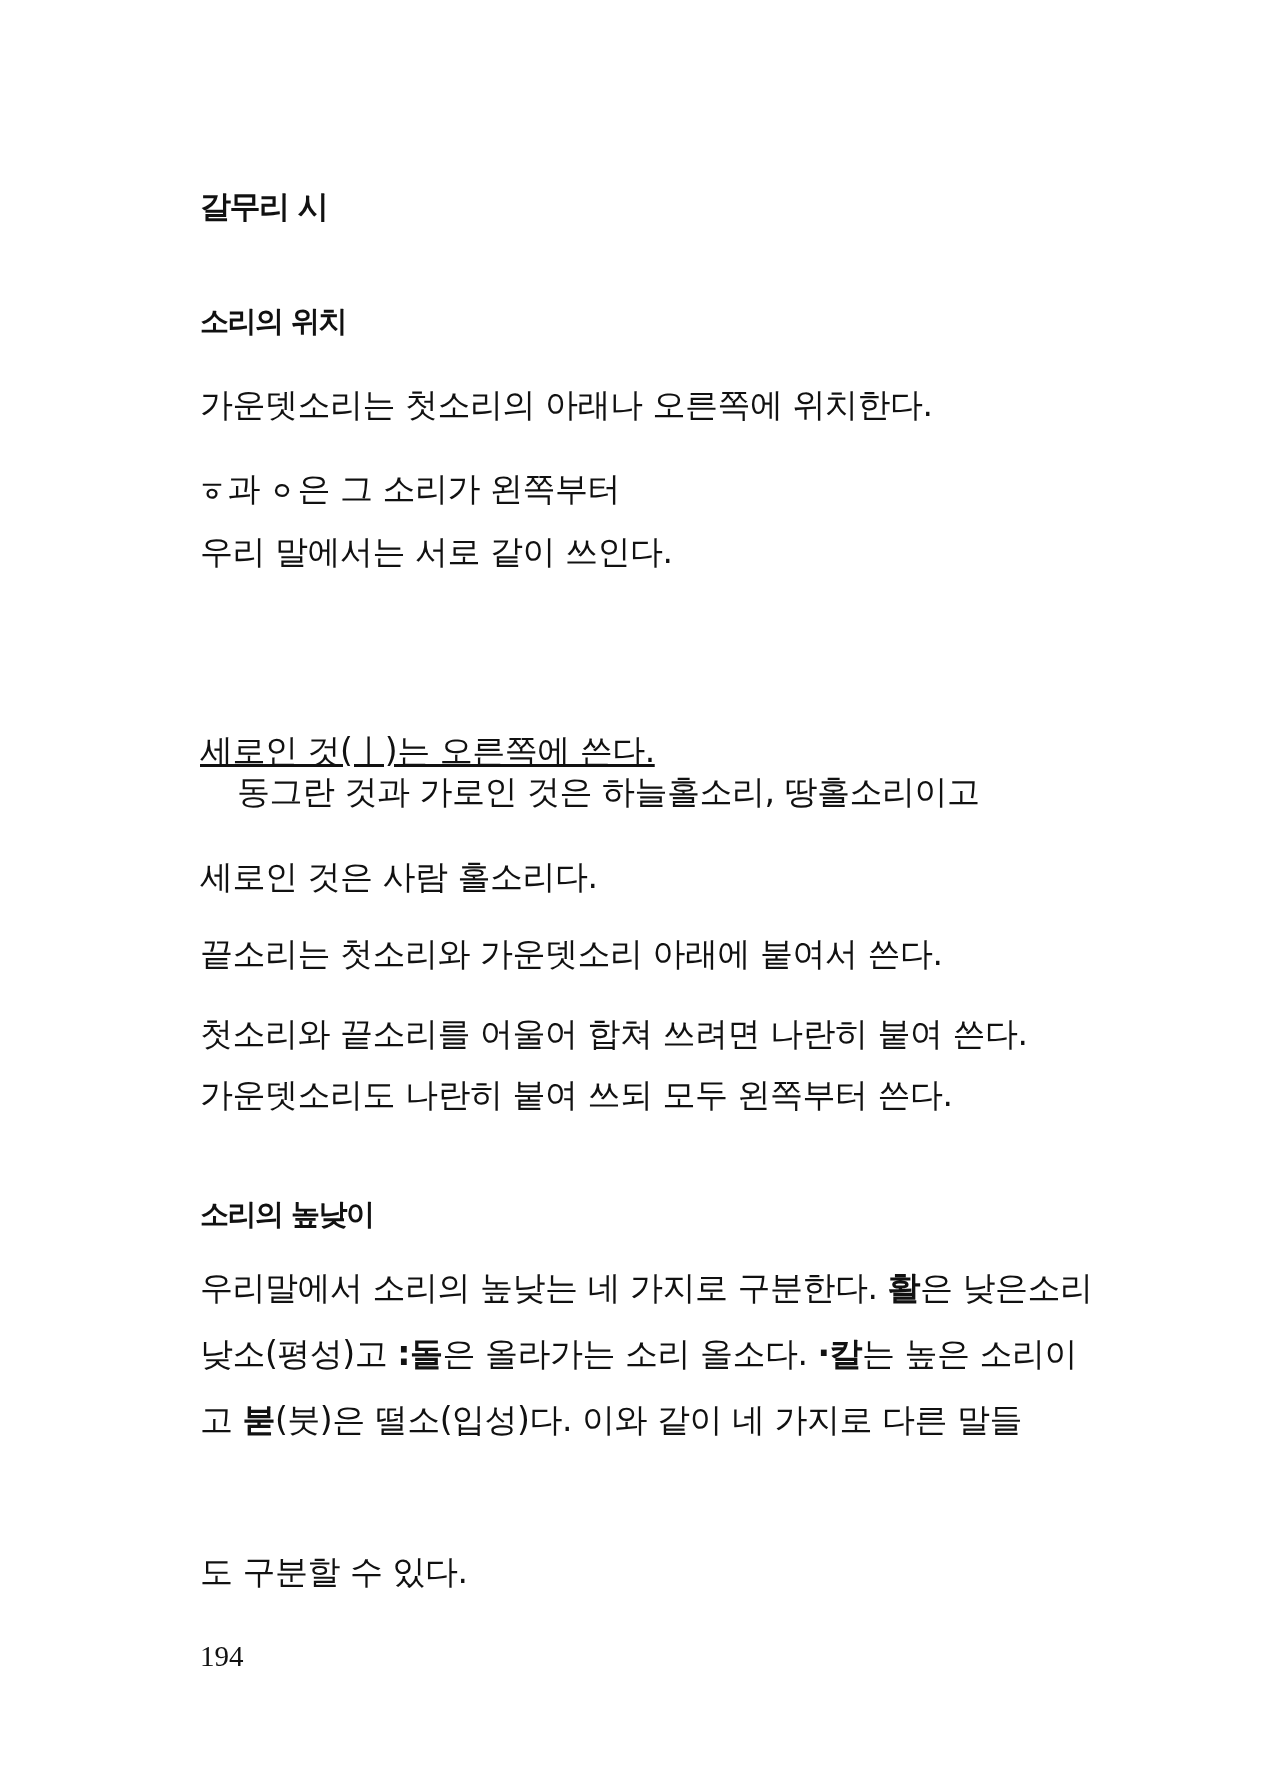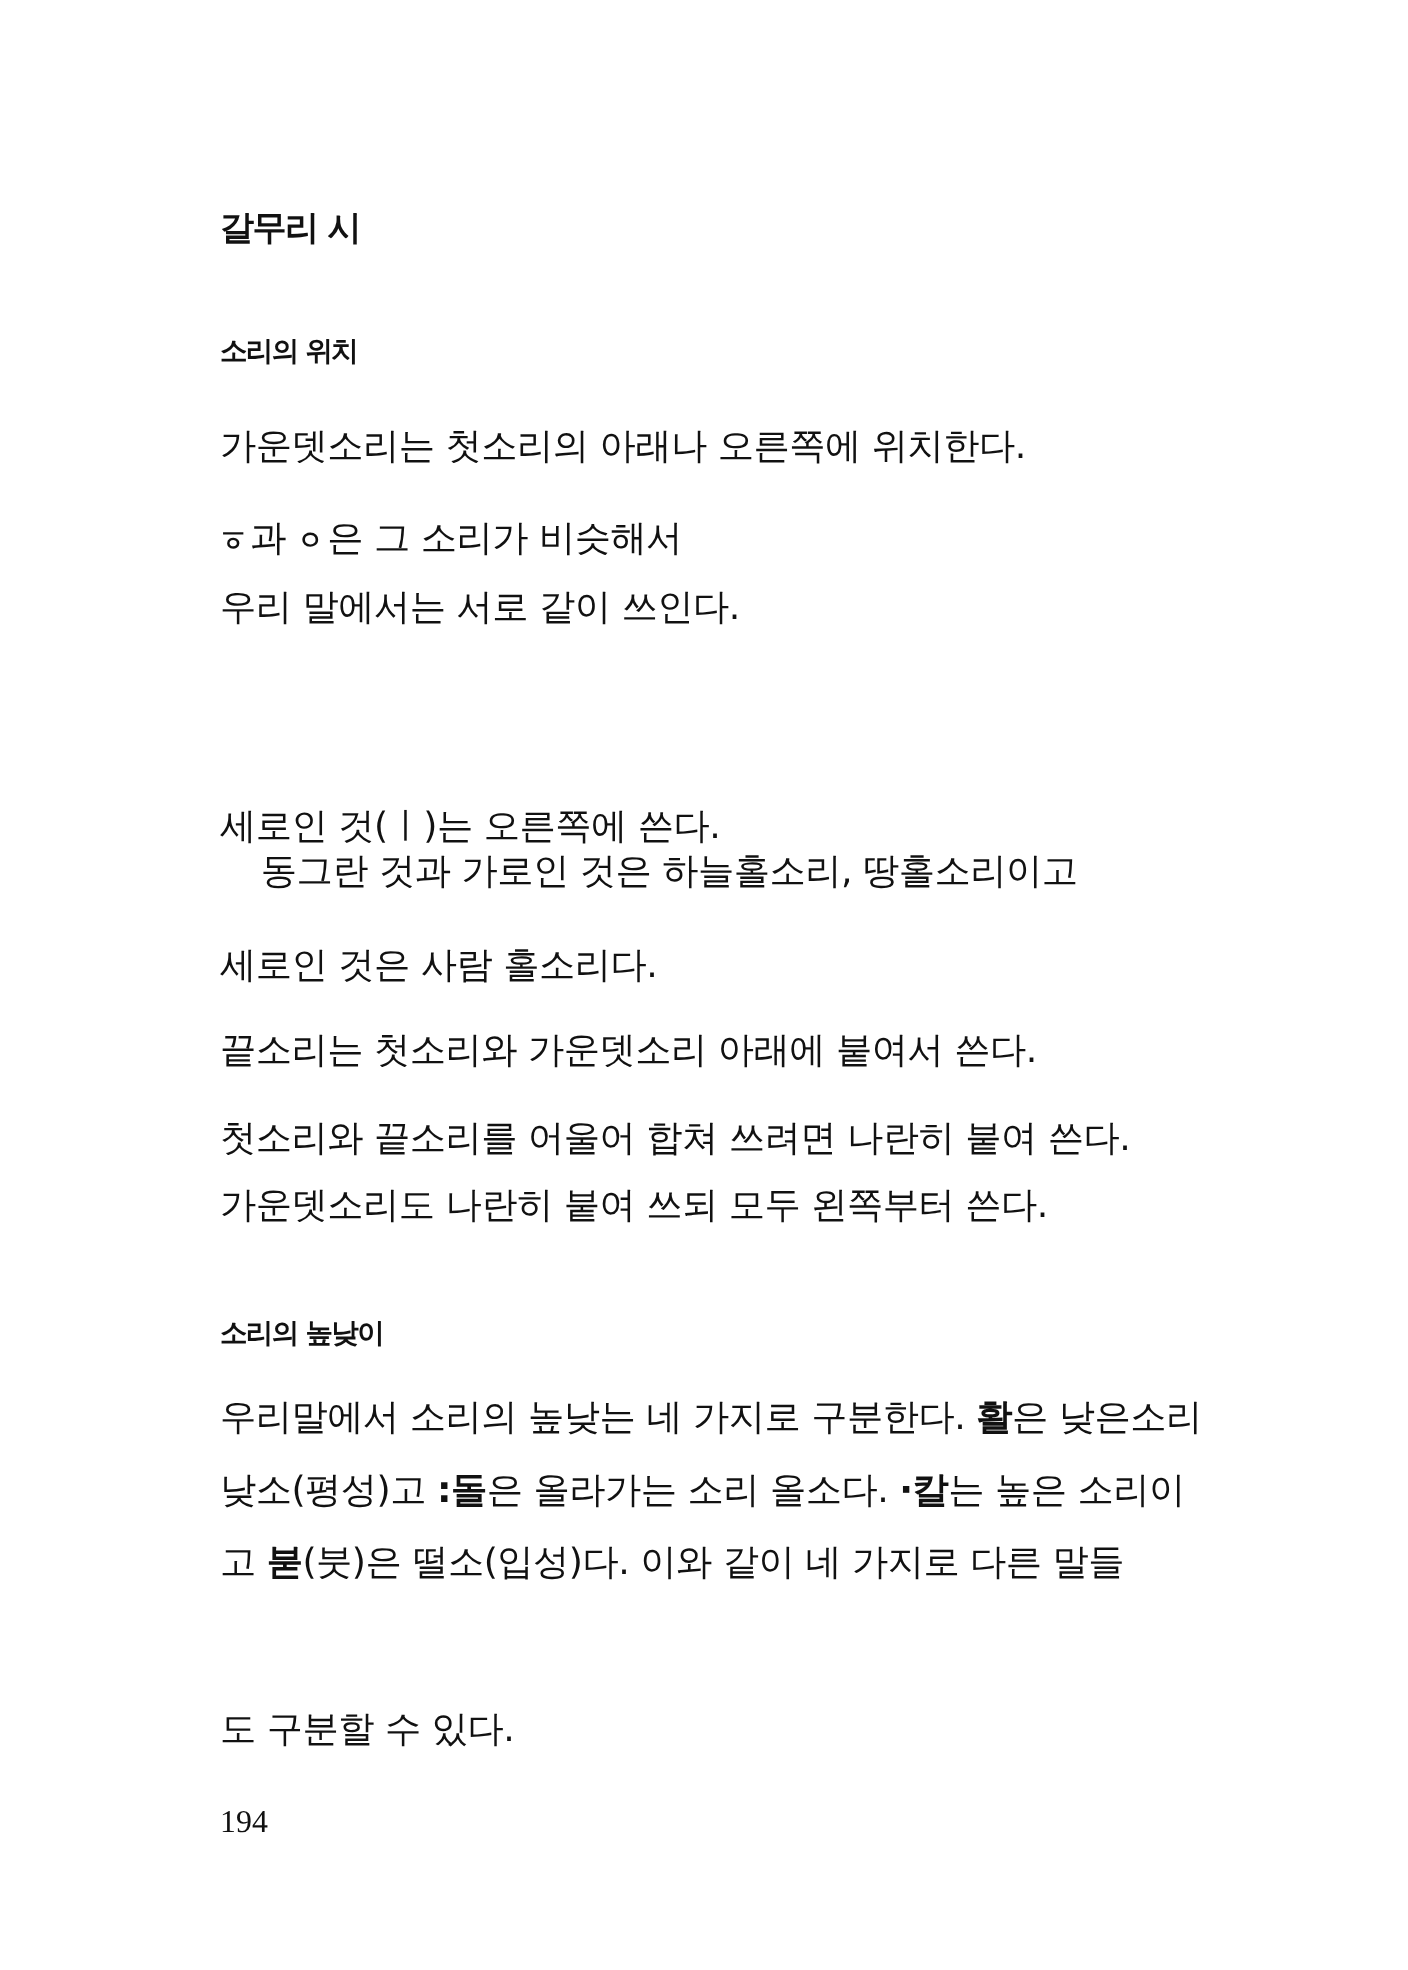--- a/index.html
+++ b/index.html
@@ -24,21 +24,21 @@
       position: absolute;
       left: 200px;
       white-space: nowrap;
     }
     .title {
       font-size: 31px;
       font-weight: bold;
       letter-spacing: -1.5px;
     }
     .heading {
-      font-size: 25px;
+      font-size: 29px;
       font-weight: bold;
       letter-spacing: -1.5px;
     }
     .body-line {
       font-size: 33px;
       letter-spacing: -0.5px;
       font-weight: normal;
     }
     .bold-glyph {
       font-weight: bold;
@@ -61,28 +61,28 @@
 
 <div class="page">
 
   <div class="abs title" style="top:186px;">갈무리 시</div>
 
   <div class="abs heading" style="top:302px;">소리의 위치</div>
 
   <div class="abs body-line" style="top:383px;">가운뎃소리는 첫소리의 아래나 오른쪽에 위치한다.</div>
 
   <div class="abs body-line" style="top:467px;">
-    <span class="jamo">ㆆ</span><span>과 </span><span class="jamo">ㅇ</span><span>은 그 소리가 비슷해서</span>
+    <span class="jamo">ㆆ</span><span>과 </span><span class="jamo">ㅇ</span><span>은 그 소리가 왼쪽부터</span>
   </div>
 
   <div class="abs body-line" style="top:530px;">우리 말에서는 서로 같이 쓰인다.</div>
 
 
 
-  <div class="abs body-line" style="top:729px;">세로인 것(ㅣ)는 오른쪽에 쓴다.</div>
+  <div class="abs body-line" style="top:729px;text-decoration:underline;">세로인 것(ㅣ)는 오른쪽에 쓴다.</div>
 
   <div class="abs body-line" style="top:770px;margin-left:37px;">동그란 것과 가로인 것은 하늘홀소리, 땅홀소리이고</div>
 
   <div class="abs body-line" style="top:855px;">세로인 것은 사람 홀소리다.</div>
 
   <div class="abs body-line" style="top:932px;">끝소리는 첫소리와 가운뎃소리 아래에 붙여서 쓴다.</div>
 
   <div class="abs body-line" style="top:1012px;">첫소리와 끝소리를 어울어 합쳐 쓰려면 나란히 붙여 쓴다.</div>
 
   <div class="abs body-line" style="top:1073px;">가운뎃소리도 나란히 붙여 쓰되 모두 왼쪽부터 쓴다.</div>

